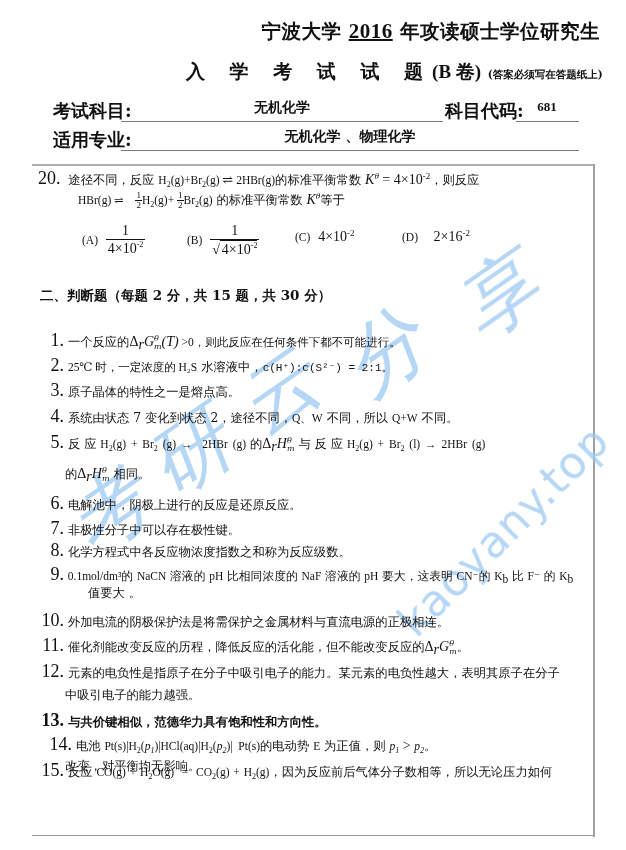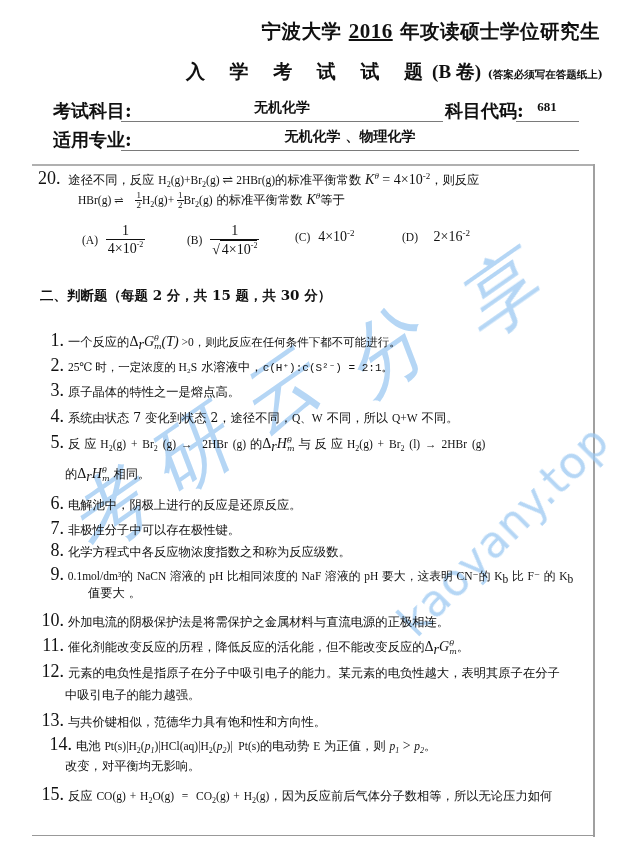--- a/index.html
+++ b/index.html
@@ -164,27 +164,27 @@
   <span class="qn" style="display:inline-block;width:26px;">11.</span>
   <span>催化剂能改变反应的历程，降低反应的活化能，但不能改变反应的</span><span class="mathr">Δ</span><sub class="math">r</sub><span class="math">G</span><span style="display:inline-block;vertical-align:middle;line-height:8px;font-size:8px;font-style:italic;"><span style="display:block;">θ</span><span style="display:block;">m</span></span><span>。</span>
 </div>
 
 <div class="abs q" style="left:38px;top:663px;">
   <span class="qn" style="display:inline-block;width:26px;">12.</span>
   <span>元素的电负性是指原子在分子中吸引电子的能力。某元素的电负性越大，表明其原子在分子</span>
 </div>
 <div class="abs q" style="left:65px;top:687px;">中吸引电子的能力越强。</div>
 
-<div class="abs q" style="left:38px;top:712px;">
+<div class="abs q" style="left:38px;top:712px;font-weight:bold;">
   <span class="qn" style="display:inline-block;width:26px;">13.</span>
   <span>与共价键相似，范德华力具有饱和性和方向性。</span>
 </div>
 
 <div class="abs q" style="left:46px;top:736px;">
   <span class="qn" style="display:inline-block;width:26px;">14.</span>
   <span>电池 </span><span class="chem">Pt(s)|H<sub>2</sub>(<i>p</i><sub><i>1</i></sub>)|HCl(aq)|H<sub>2</sub>(<i>p</i><sub><i>2</i></sub>)| &nbsp;Pt(s)</span><span>的电动势 </span><span class="chem">E</span><span> 为正值，则 </span><span class="chem"><i>p</i><sub><i>1</i></sub></span><span class="mathr"> &gt; </span><span class="chem"><i>p</i><sub><i>2</i></sub></span><span>。</span>
 </div>
 
 <div class="abs q" style="left:38px;top:762px;">
-  <span class="qn" style="display:inline-block;width:26px;margin-top:24px;">15.</span>
+  <span class="qn" style="display:inline-block;width:26px;">15.</span>
   <span>反应 </span><span class="chem" style="word-spacing:1px;">CO(g) + H<sub>2</sub>O(g) &nbsp;= &nbsp;CO<sub>2</sub>(g) + H<sub>2</sub>(g)</span><span>，因为反应前后气体分子数相等，所以无论压力如何</span>
 </div>
 <div class="abs q" style="left:65px;top:758px;">改变，对平衡均无影响。</div>
 
 </body></html>

